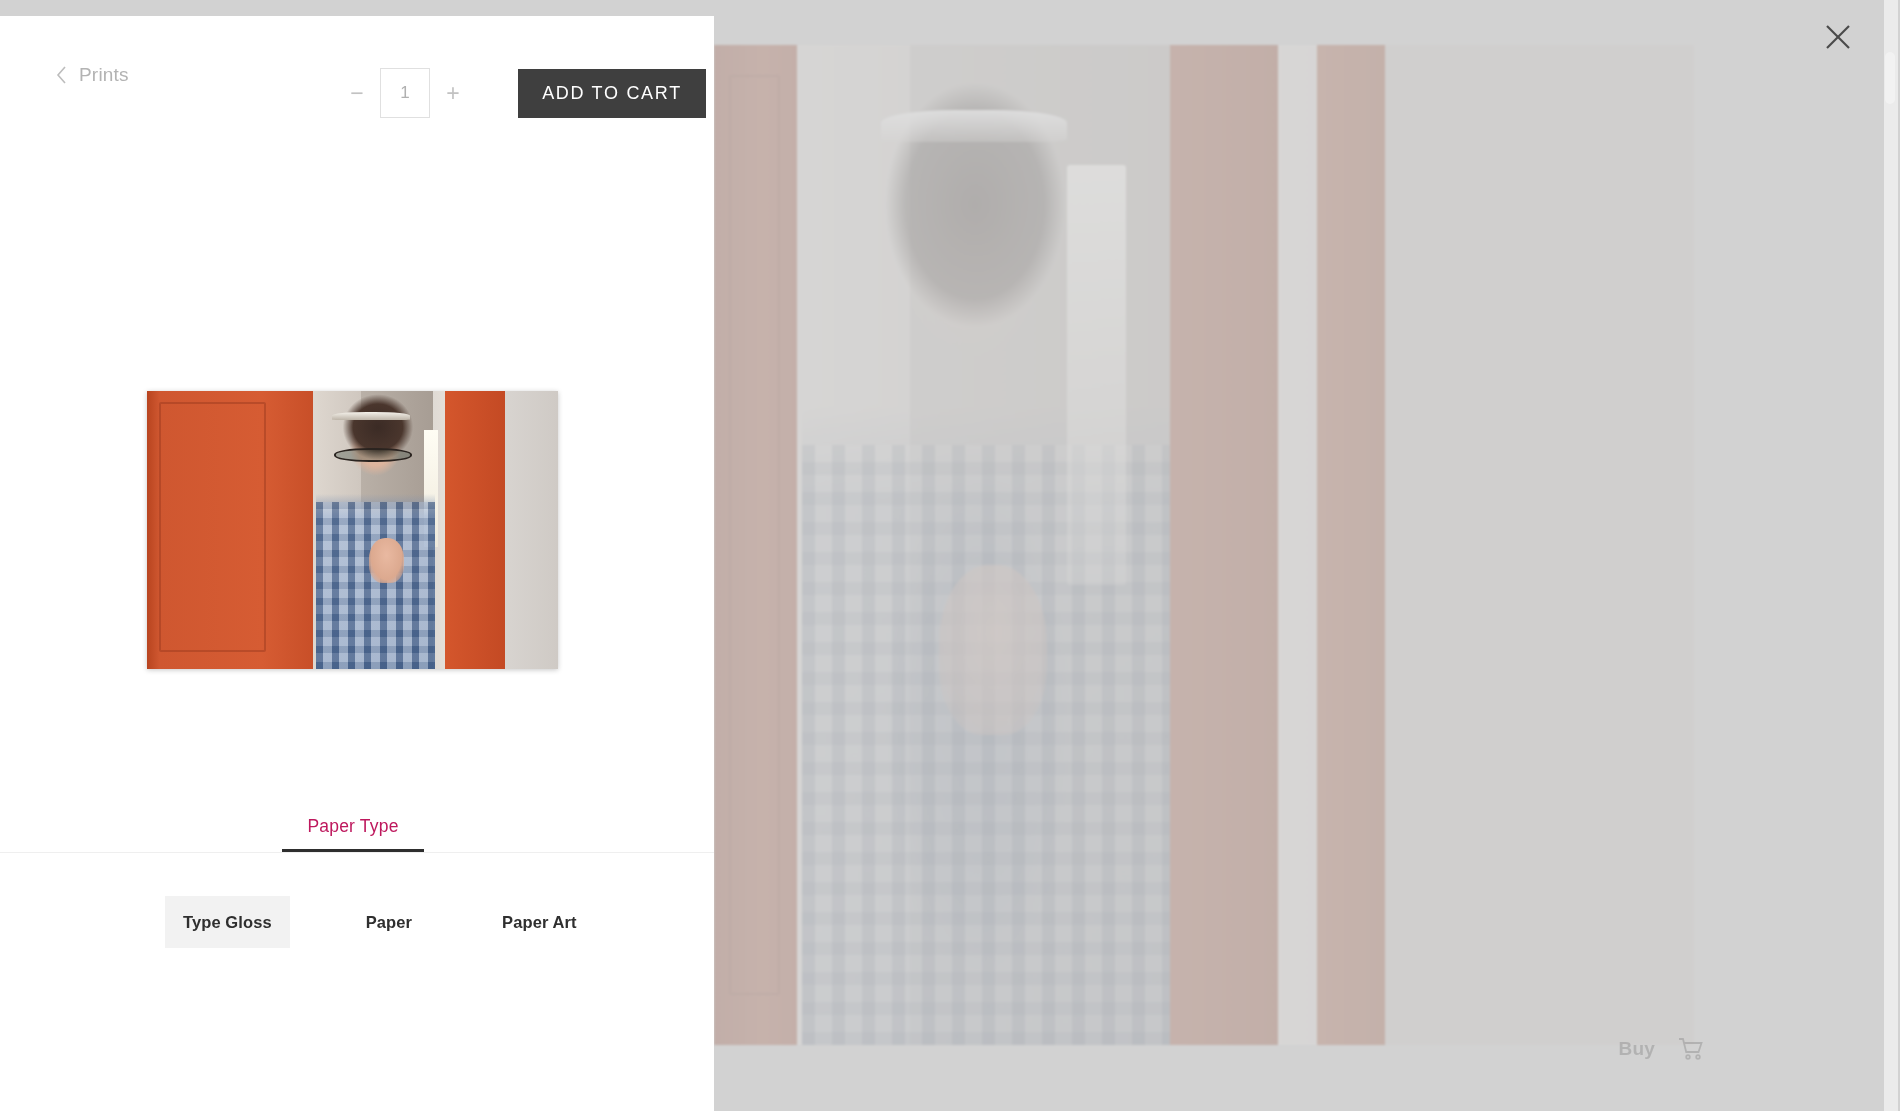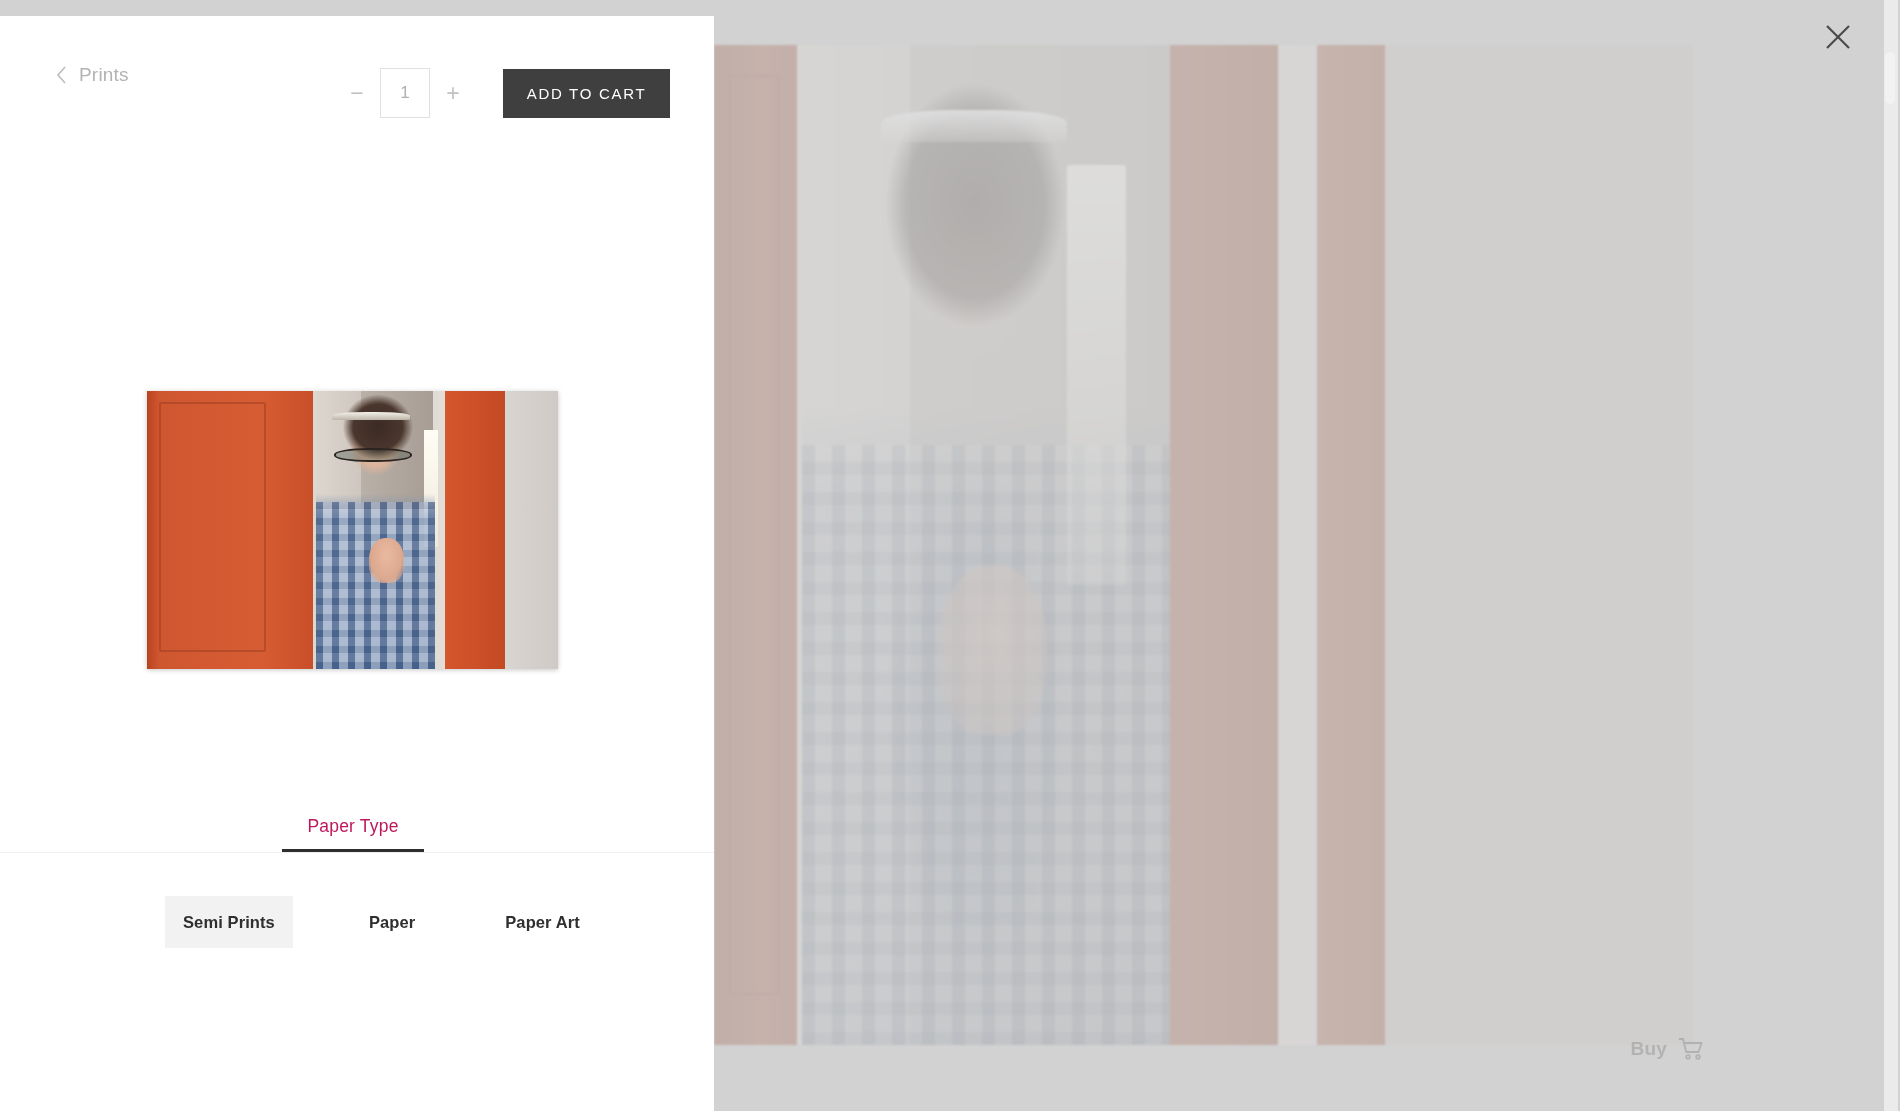--- a/index.html
+++ b/index.html
@@ -139,21 +139,21 @@
     border-radius: 3px;
   }
 
   
   .buy-badge {
     position: absolute;
     right: 196px;
     bottom: 50px;
     display: flex;
     align-items: center;
-    gap: 11px;
+    gap: 23px;
     opacity: 0.30;
     color: #6c6c6c;
   }
   .buy-badge .buy-label {
     font-size: 19px;
     font-weight: 700;
     letter-spacing: 0.2px;
   }
   .buy-badge svg { display: block; }
 
@@ -244,27 +244,27 @@
     background: #ffffff;
     text-align: center;
     font-size: 17px;
     color: #b0b0b0;
     font-family: "Liberation Sans", sans-serif;
     margin: 0 6px;
     outline: none;
   }
 
   .add-cart-btn {
-    margin-left: 33px;
-    width: 167px;
+    margin-left: 48px;
+    width: 188px;
     height: 49px;
     background: #3f3f3f;
     color: #ffffff;
     border: none;
-    font-size: 15px;
+    font-size: 18px;
     letter-spacing: 1.7px;
     font-family: "Liberation Sans", sans-serif;
     cursor: pointer;
   }
 
   
   .product-title {
     position: absolute;
     left: 0;
     top: 168px;
@@ -513,21 +513,21 @@
         <div class="thumb-glasses"></div>
         <div class="thumb-hand"></div>
       </div>
     </div>
 
     <div class="tab">Paper Type</div>
     <div class="tab-underline"></div>
     <div class="tab-divider"></div>
 
     <div class="options-row">
-      <div class="option-chip selected">Semi Prints</div>
+      <div class="option-chip selected">Type Gloss</div>
       <div class="opt-gap-a"></div>
       <div class="option-chip">Paper</div>
       <div class="opt-gap-b"></div>
       <div class="option-chip">Paper Art</div>
     </div>
 
   </div>
 </div>
 
 </body></html>

